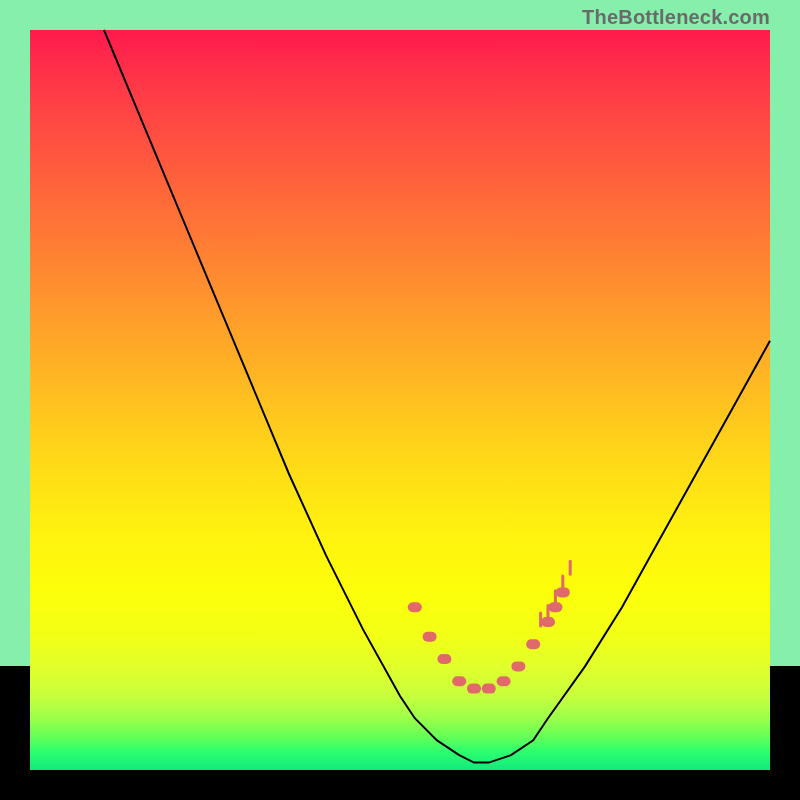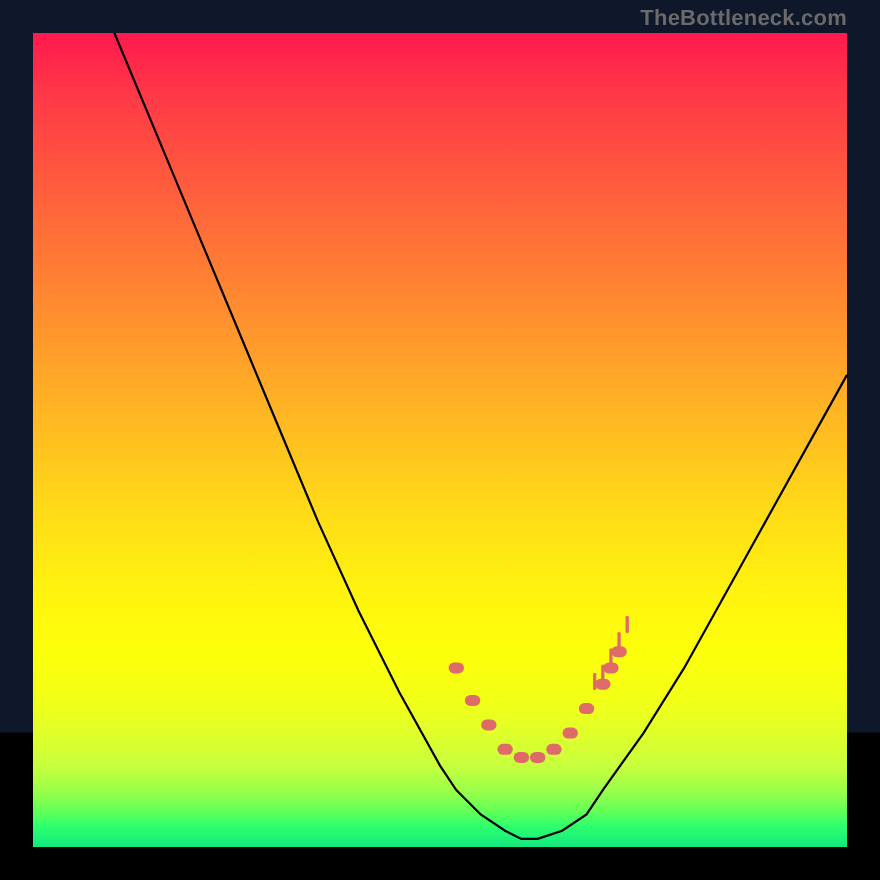--- a/index.html
+++ b/index.html
@@ -8,21 +8,21 @@
     background: #000;
     width: 800px;
     height: 800px;
     overflow: hidden;
     font-family: Arial, Helvetica, sans-serif;
   }
   .frame {
     position: relative;
     width: 800px;
     height: 666px;
-    background: #0f172a;
+    background: #86efac;
   }
   .plot-area {
     position: absolute;
     left: 30px;
     top: 30px;
     width: 740px;
     height: 740px;
     
     background: linear-gradient(
       to bottom,

